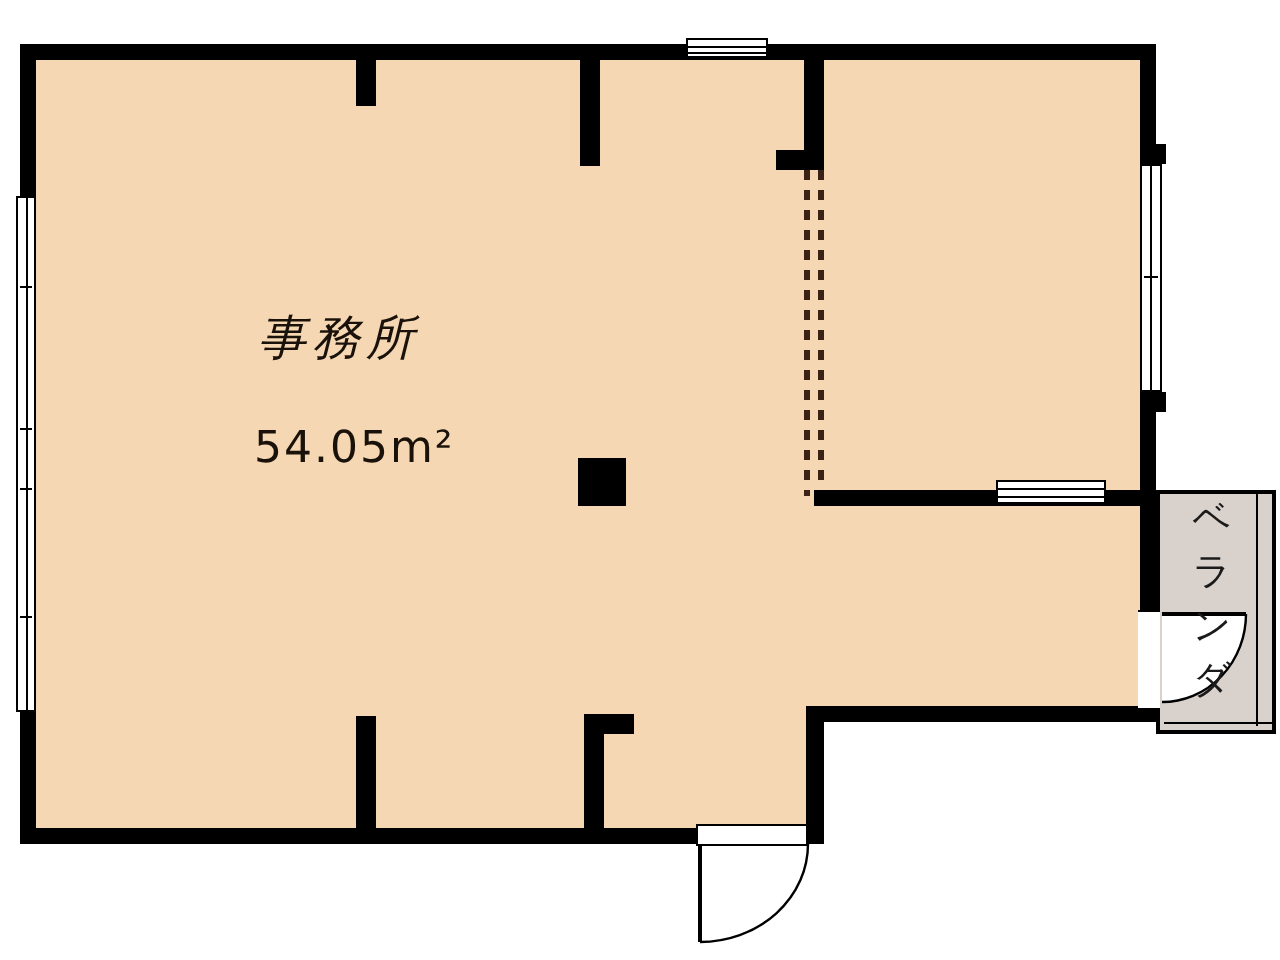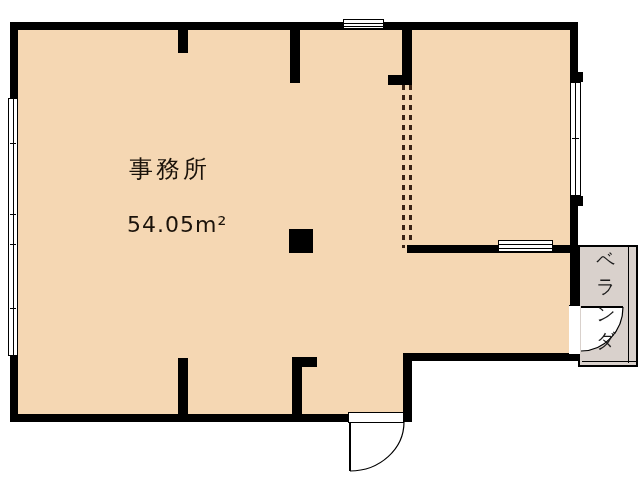--- a/index.html
+++ b/index.html
@@ -14,21 +14,21 @@
   .win-tick-h{position:absolute;left:1px;right:1px;height:1px;background:#000;}
   .dashcol{position:absolute;top:0;bottom:0;width:3px;
            background:repeating-linear-gradient(to bottom,#3a2315 0 5px,transparent 5px 10px);}
   .opening{background:#ffffff;z-index:4;}
   #balcony{background:#d9d1cc;border:2px solid #000000;z-index:2;}
   .thinline{background:#000000;z-index:2;}
   #balcony-label{display:flex;flex-direction:column;align-items:center;justify-content:space-between;
                  z-index:7;color:#1a1a1a;font-size:19px;line-height:1;}
   .doors-svg{position:absolute;left:0;top:0;z-index:6;pointer-events:none;}
   .label{color:#1a120a;z-index:6;white-space:nowrap;}
-  #room-name{font-size:24px;letter-spacing:3px;}
+  #room-name{font-size:24px;letter-spacing:3px;font-style:italic;}
   #room-area{font-size:22px;letter-spacing:1px;}
 </style>
 </head>
 <body>
 
 <div id="plan">
 
   <div class="abs floor" style="left:14px;top:26px;width:560px;height:331px;"></div>
   <div class="abs floor" style="left:14px;top:357px;width:393px;height:57px;"></div>
 

